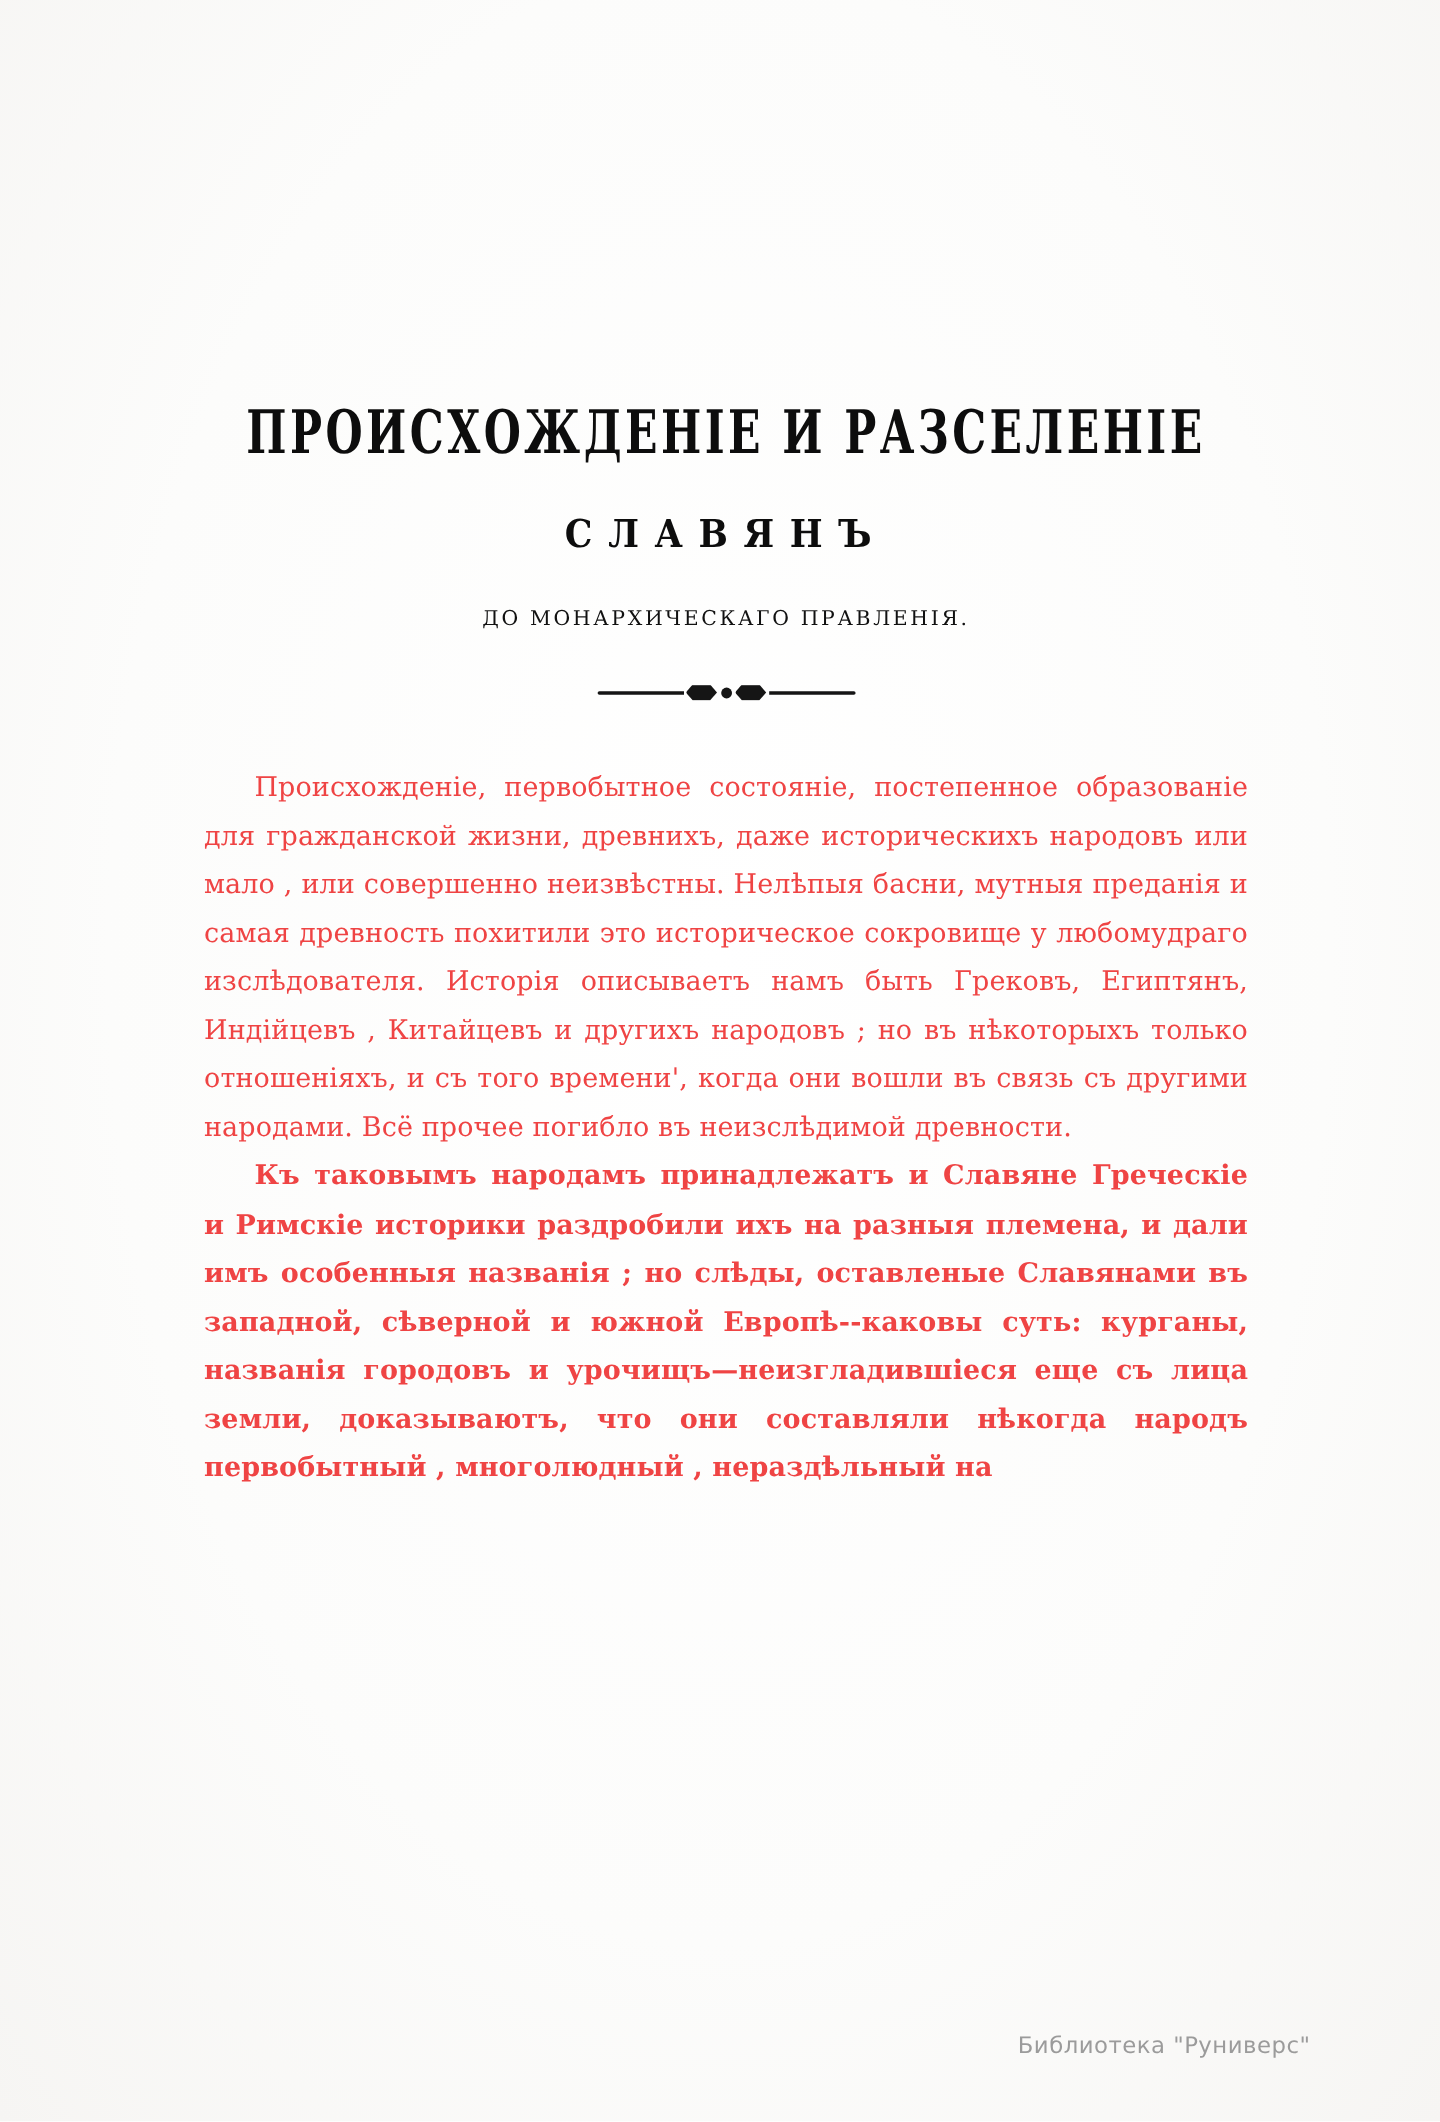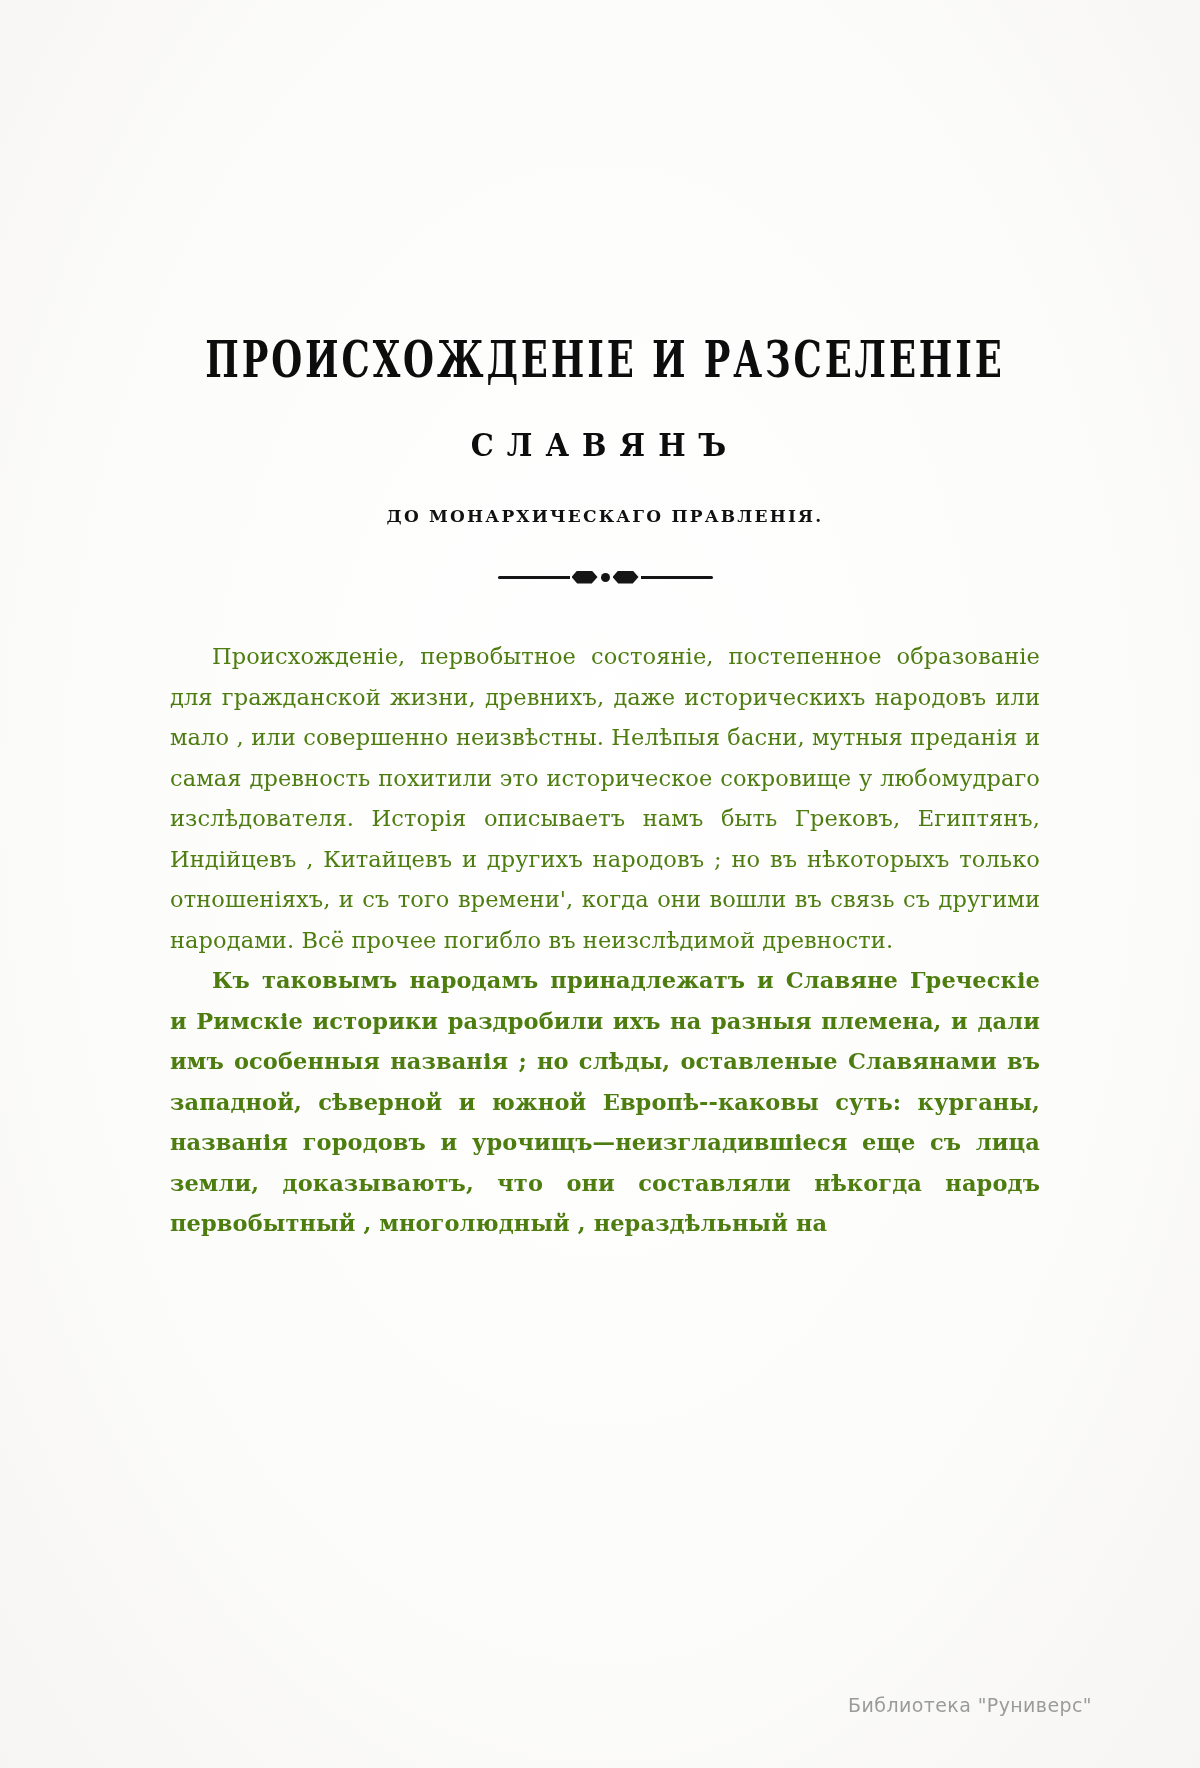--- a/index.html
+++ b/index.html
@@ -56,21 +56,21 @@
     font-size: 29px;
     letter-spacing: 13px;
     color: #0d0d0d;
     transform: scaleY(1.1);
     transform-origin: center top;
   }
   .title-caption {
     margin-top: 46px;
     text-align: center;
     font-family: "DejaVu Serif", serif;
-    font-weight: bold;
+    font-weight: normal;
     font-size: 17px;
     letter-spacing: 2.2px;
     color: #111111;
   }
 
   .ornament {
     margin-top: 40px;
     height: 22px;
     display: flex;
     align-items: center;
@@ -98,21 +98,21 @@
     background: #151515;
     border-radius: 50%;
     margin: 0 1px;
   }
 
   .body-text {
     margin-top: 48px;
     font-family: "DejaVu Serif", serif;
     font-size: 22.5px;
     line-height: 40.5px;
-    color: #4d7c0f;
+    color: #ef4444;
     text-align: justify;
     letter-spacing: 0.1px;
   }
   .body-text p {
     margin: 0;
     text-indent: 42px;
   }
   .body-text p + p {
     margin-top: 0;
     font-weight: bold;

